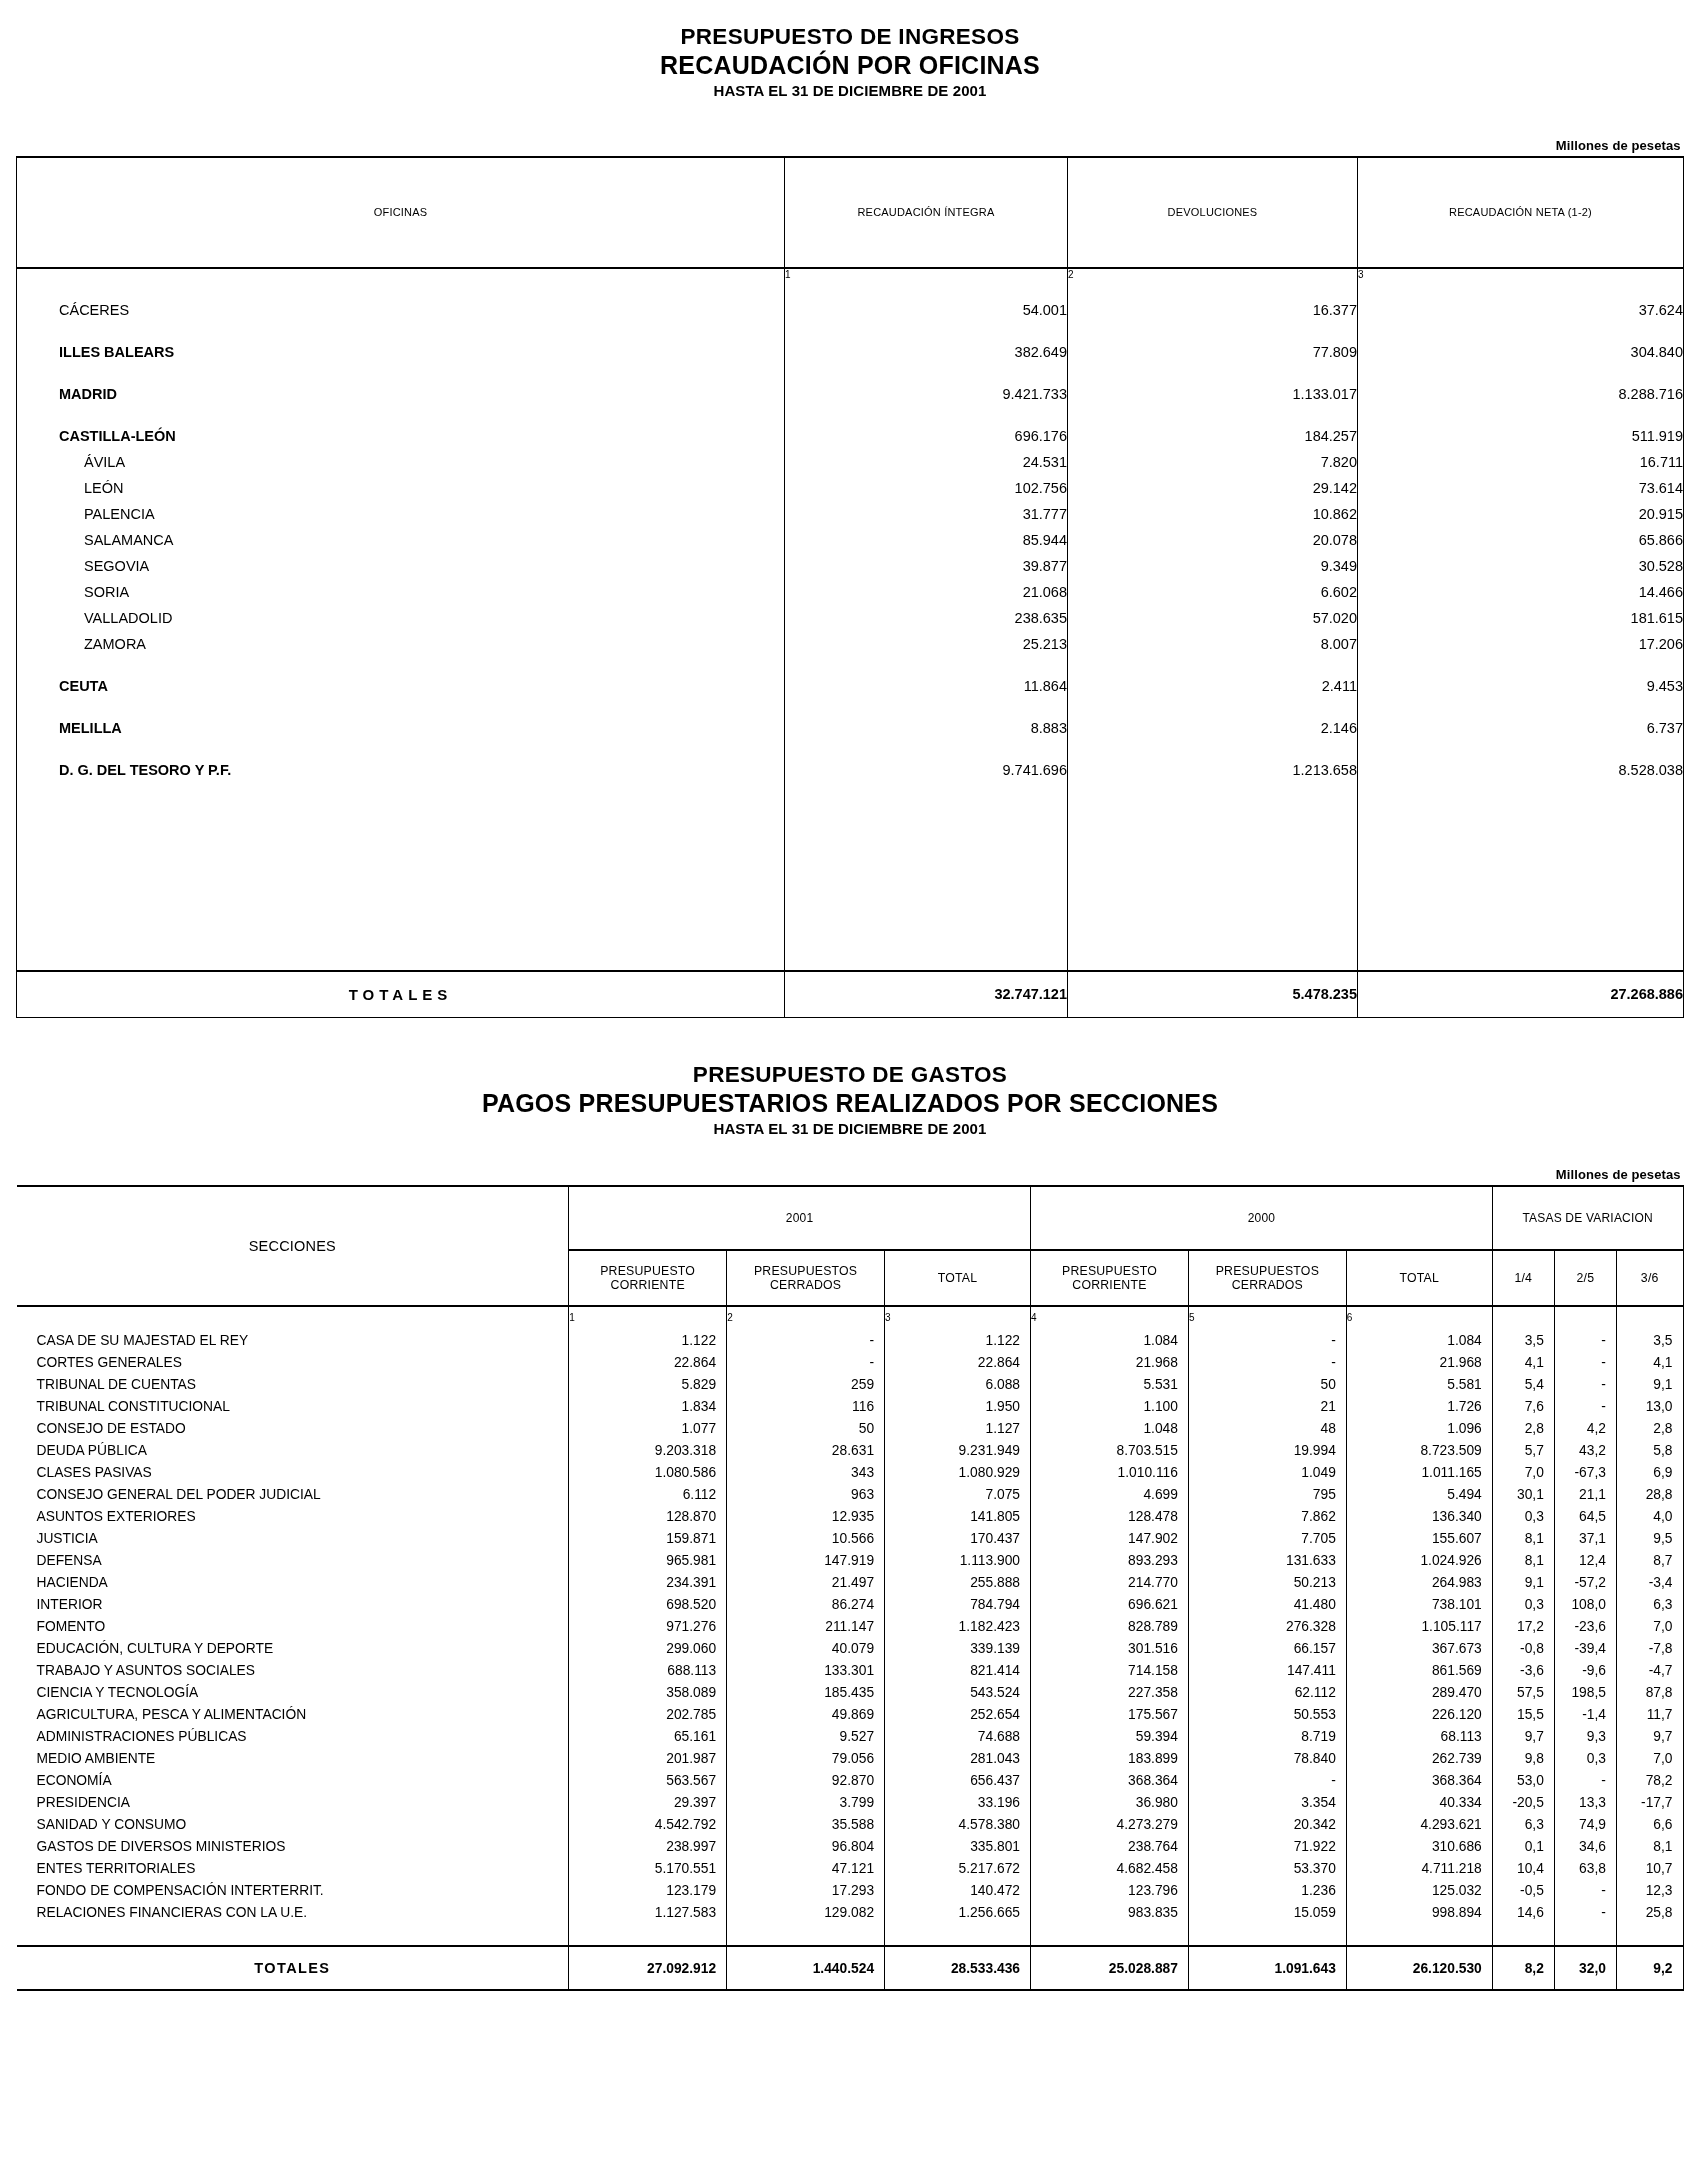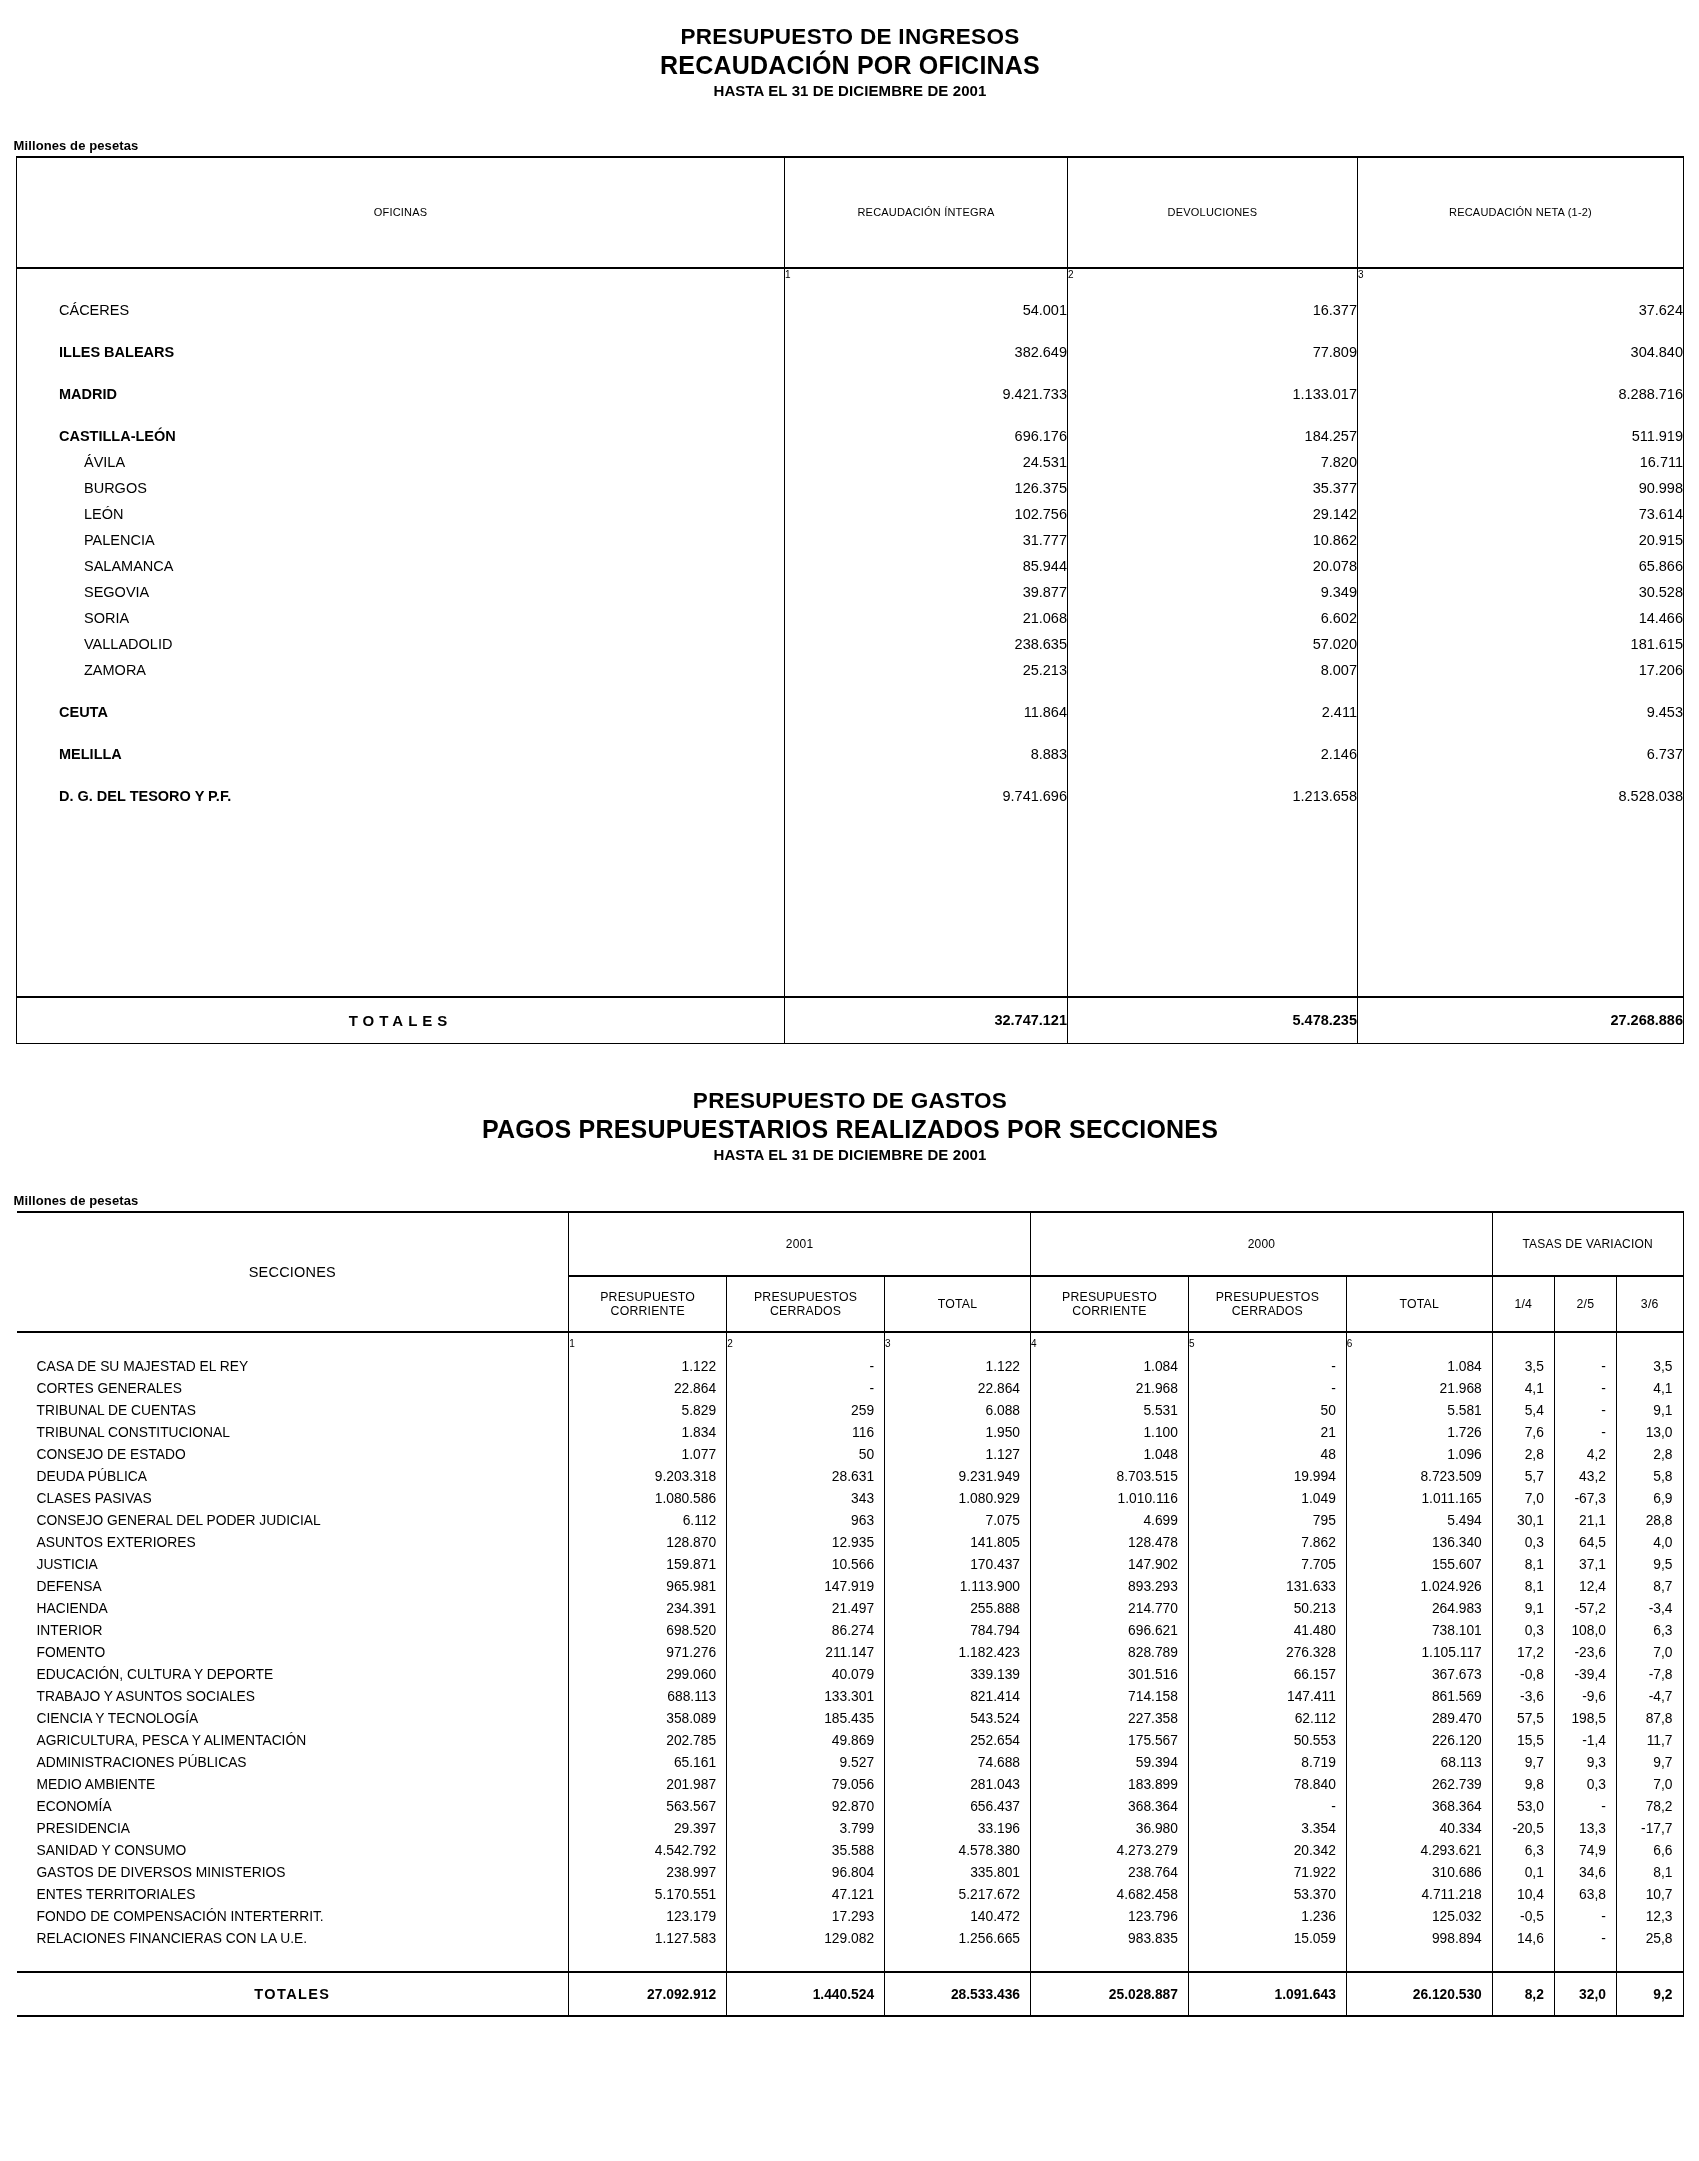--- a/index.html
+++ b/index.html
@@ -11,21 +11,21 @@
   }
   .page{position:relative;width:1700px;height:2161px;padding:4px;box-sizing:border-box;}
 
   
   .title-block{text-align:center;font-weight:bold;}
   .t1{font-size:22.5px;letter-spacing:0.3px;line-height:1.22;}
   .t2{font-size:25px;letter-spacing:0.2px;line-height:1.22;}
   .t3{font-size:15px;letter-spacing:0.1px;line-height:1.3;}
 
   .units{
-    font-weight:bold;font-size:13px;
+    text-align:right;font-weight:bold;font-size:13px;
     padding-right:5.8px;letter-spacing:0.1px;
   }
 
   
   table.grid{
     border-collapse:collapse;
     table-layout:fixed;
     width:1667px;
     margin:0 auto;
     font-size:14.5px;
@@ -161,26 +161,20 @@
             <td class="num nob-t nob-b">184.257</td>
             <td class="num nob-t nob-b">511.919</td>
           </tr>
           <tr class="datarow">
             <td class="lbl sub nob-t nob-b">ÁVILA</td>
             <td class="num nob-t nob-b">24.531</td>
             <td class="num nob-t nob-b">7.820</td>
             <td class="num nob-t nob-b">16.711</td>
           </tr>
           <tr class="datarow">
-            <td class="lbl sub nob-t nob-b">BURGOS</td>
-            <td class="num nob-t nob-b">126.375</td>
-            <td class="num nob-t nob-b">35.377</td>
-            <td class="num nob-t nob-b">90.998</td>
-          </tr>
-          <tr class="datarow">
             <td class="lbl sub nob-t nob-b">LEÓN</td>
             <td class="num nob-t nob-b">102.756</td>
             <td class="num nob-t nob-b">29.142</td>
             <td class="num nob-t nob-b">73.614</td>
           </tr>
           <tr class="datarow">
             <td class="lbl sub nob-t nob-b">PALENCIA</td>
             <td class="num nob-t nob-b">31.777</td>
             <td class="num nob-t nob-b">10.862</td>
             <td class="num nob-t nob-b">20.915</td>

